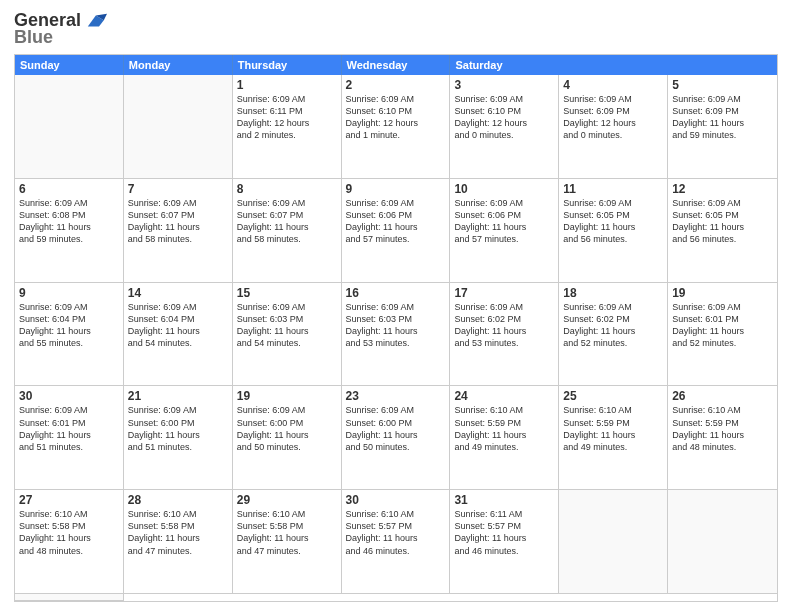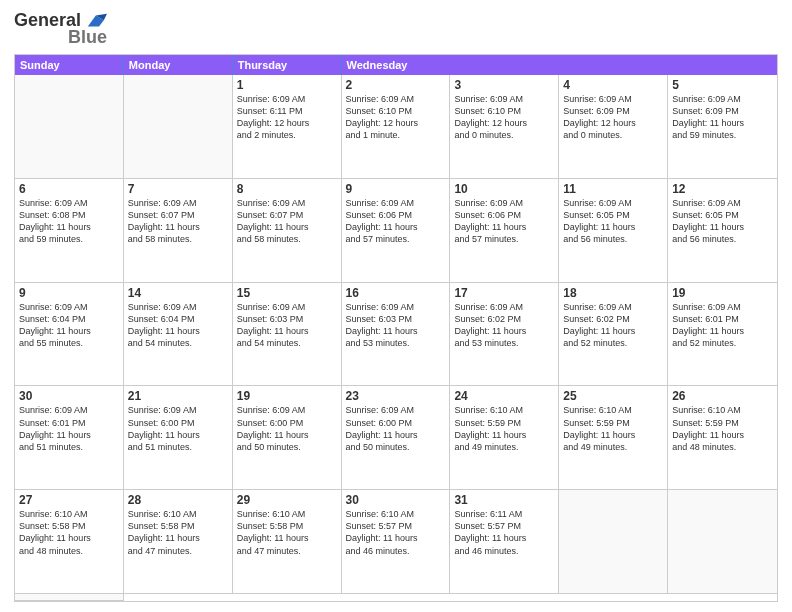--- a/index.html
+++ b/index.html
@@ -19,21 +19,21 @@
     }
     .header {
       display: flex;
       align-items: flex-start;
       justify-content: space-between;
       margin-bottom: 6px;
     }
     .logo {
       display: flex;
       flex-direction: column;
-      align-items: flex-end;
+      align-items: flex-start;
     }
     .logo-text {
       display: flex;
       align-items: center;
     }
     .logo-icon {
       width: 24px;
       height: 18px;
       margin-left: 2px;
     }
@@ -51,21 +51,21 @@
     }
     .calendar {
       flex: 1;
       display: flex;
       flex-direction: column;
       border: 1px solid #ccc;
     }
     .cal-header {
       display: grid;
       grid-template-columns: repeat(7, 1fr);
-      background: #8b5cf6;
+      background: #3b82f6;
     }
     .cal-header-cell {
       color: #fff;
       font-size: 11px;
       font-weight: bold;
       padding: 4px 5px;
       text-align: left;
       border-right: 1px solid #4a85d4;
     }
     .cal-header-cell:last-child { border-right: none; }
@@ -117,20 +117,21 @@
       <div class="location"></div>
     </div>
   </div>
 
   <div class="calendar">
     <div class="cal-header">
     <div class="cal-header-cell">Sunday</div>
         <div class="cal-header-cell">Monday</div>
         <div class="cal-header-cell">Thursday</div>
         <div class="cal-header-cell">Wednesday</div>
+        <div class="cal-header-cell">Saturday</div>
       </div>
     <div class="cal-grid" style="grid-template-rows: repeat(5, 1fr);">
     <div class="cal-cell empty"></div>
         <div class="cal-cell empty"></div>
         <div class="cal-cell">
           <div class="day-num">1</div>
           <div class="day-info" style="white-space: pre-line;">Sunrise: 6:09 AM
 Sunset: 6:11 PM
 Daylight: 12 hours
 and 2 minutes.</div>

